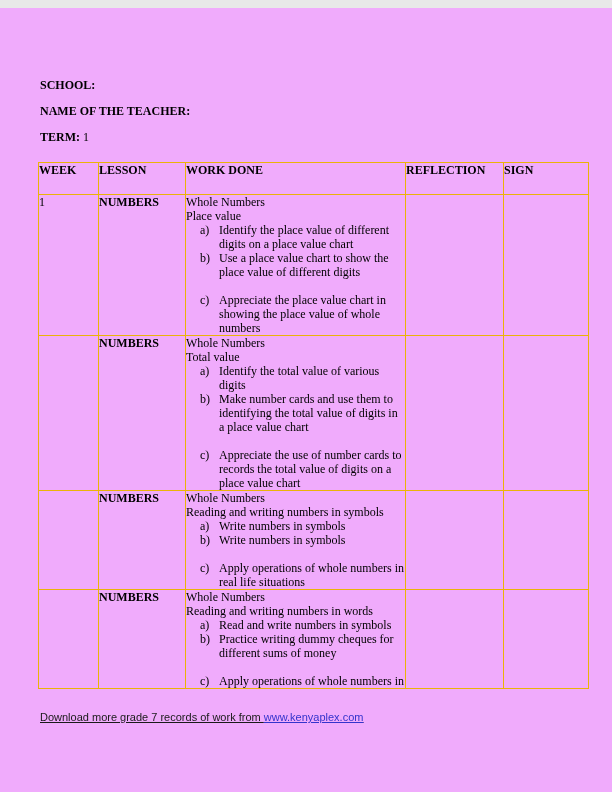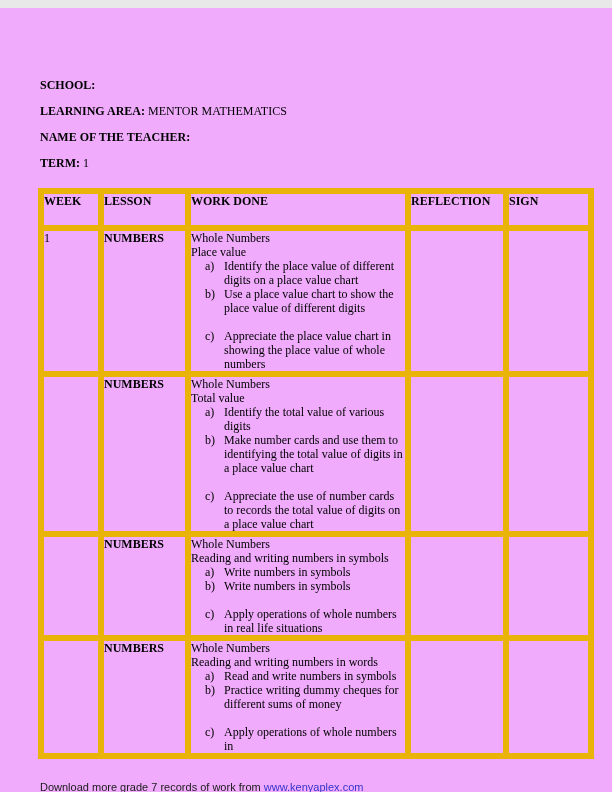--- a/index.html
+++ b/index.html
@@ -29,21 +29,21 @@
   table.row-table {
     border-collapse: collapse;
     table-layout: fixed;
     margin: 17px 0 0 38px;
     width: 550px;
     font-size: 12px;
     line-height: 14px;
   }
   table.row-table th,
   table.row-table td {
-    border: 6px solid #eab308;
+    border: 1px solid #eab308;
     vertical-align: top;
     padding: 0;
     overflow: hidden;
   }
   th.col-header {
     font-weight: bold;
     text-align: left;
     height: 31px;
     padding: 4px 2px 0 6px;
     font-size: 12px;
@@ -63,35 +63,35 @@
     left: 14px;
     top: 0;
   }
   .wd-item.gap { margin-top: 14px; }
   
   .doc-footer {
     margin: 22px 0 0 40px;
     font-family: "Liberation Sans", sans-serif;
     font-size: 11px;
     color: #1a1a1a;
+    text-decoration: underline;
   }
   .doc-footer a {
     color: #3333cc;
     text-decoration: underline;
     cursor: pointer;
   }
 </style>
 </head>
 <body>
 
 <div class="page">
 
   <div class="doc-header">
     <div class="field-line"><span class="field-label">SCHOOL:</span><span class="field-value"></span></div>
-    <div class="field-line"><span class="field-label">LEARNING AREA:</span><span class="field-value"> MENTOR MATHEMATICS</span></div>
     <div class="field-line"><span class="field-label">NAME OF THE TEACHER:</span><span class="field-value"></span></div>
     <div class="field-line"><span class="field-label">TERM:</span><span class="field-value"> 1</span></div>
   </div>
 
   <table class="row-table">
     <colgroup>
       <col style="width:60px">
       <col style="width:87px">
       <col style="width:220px">
       <col style="width:98px">

